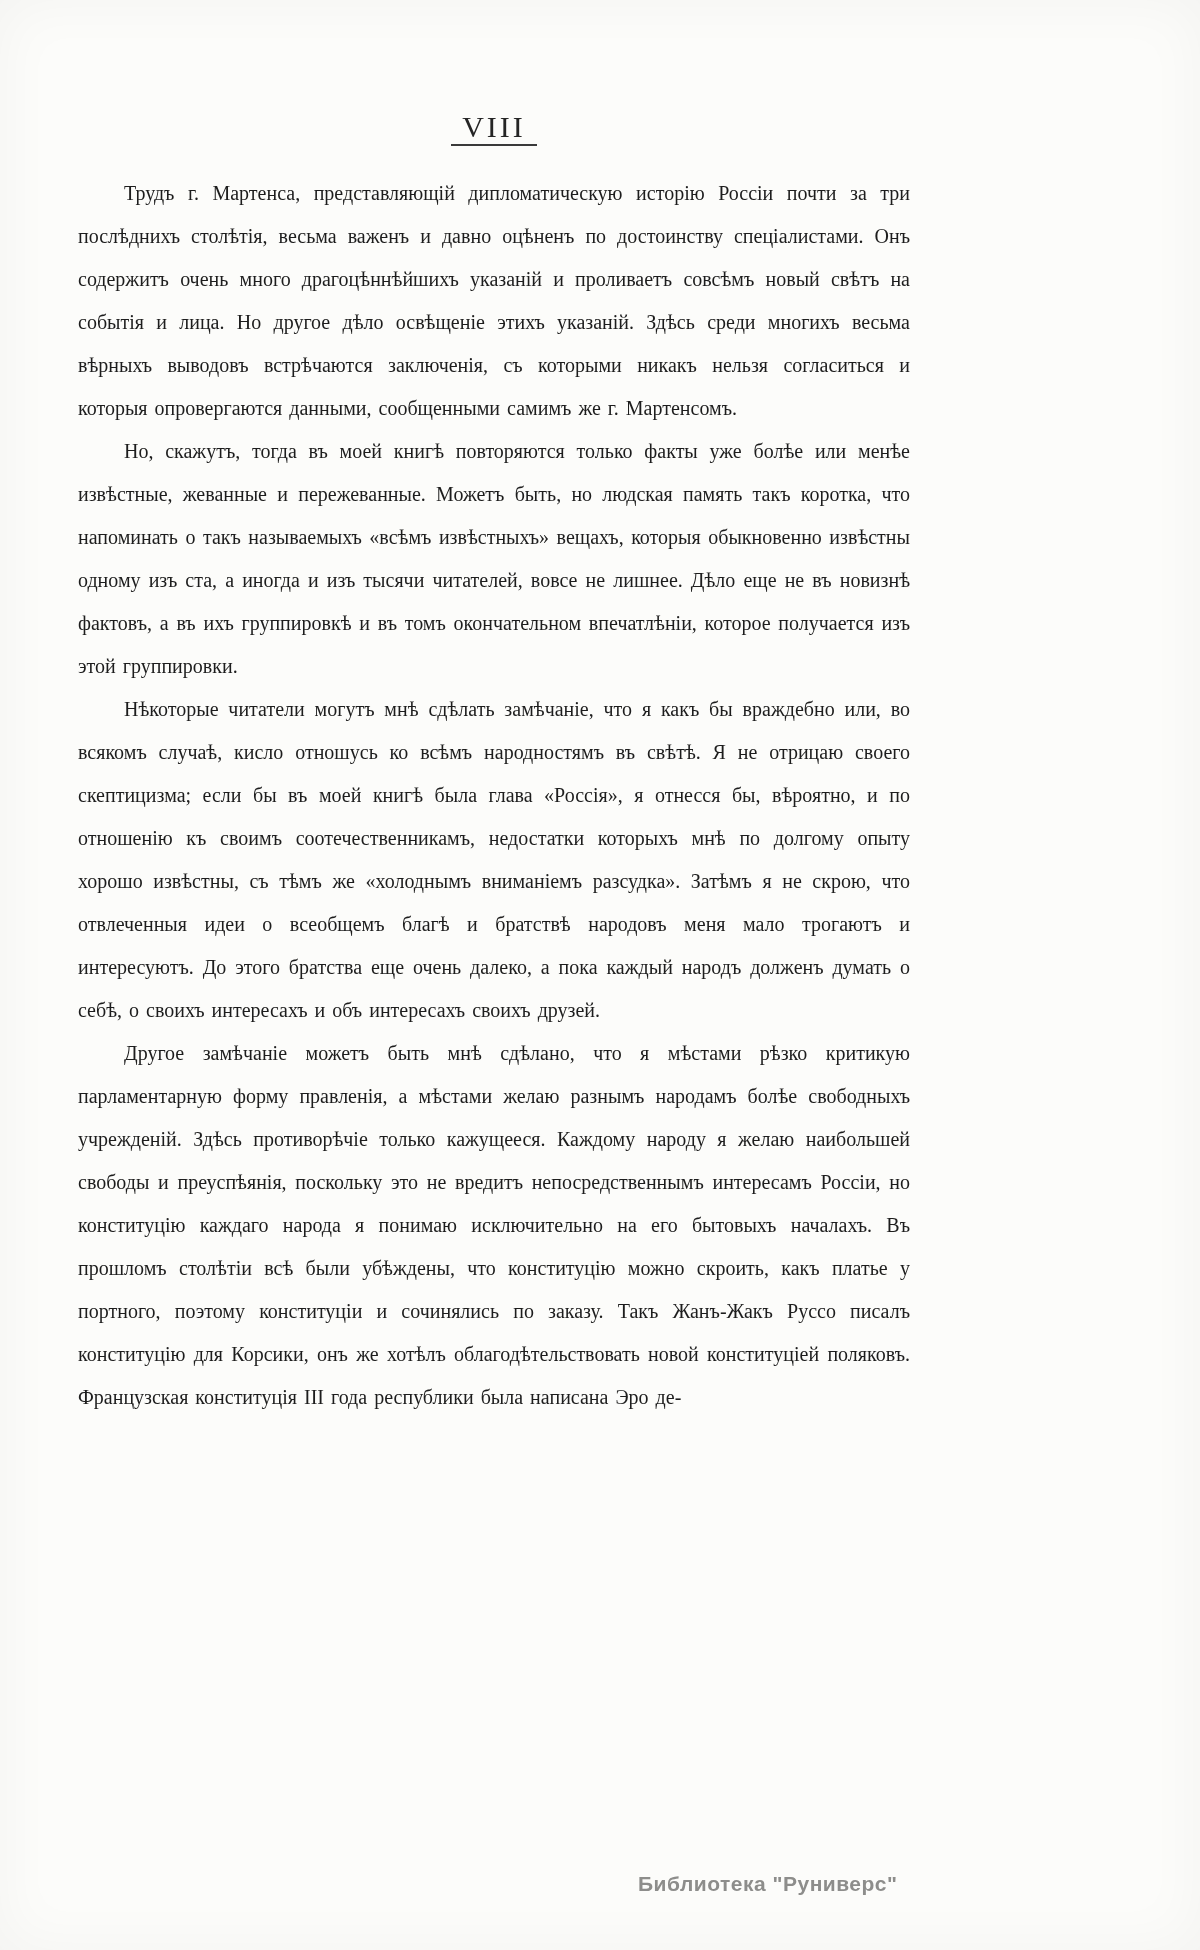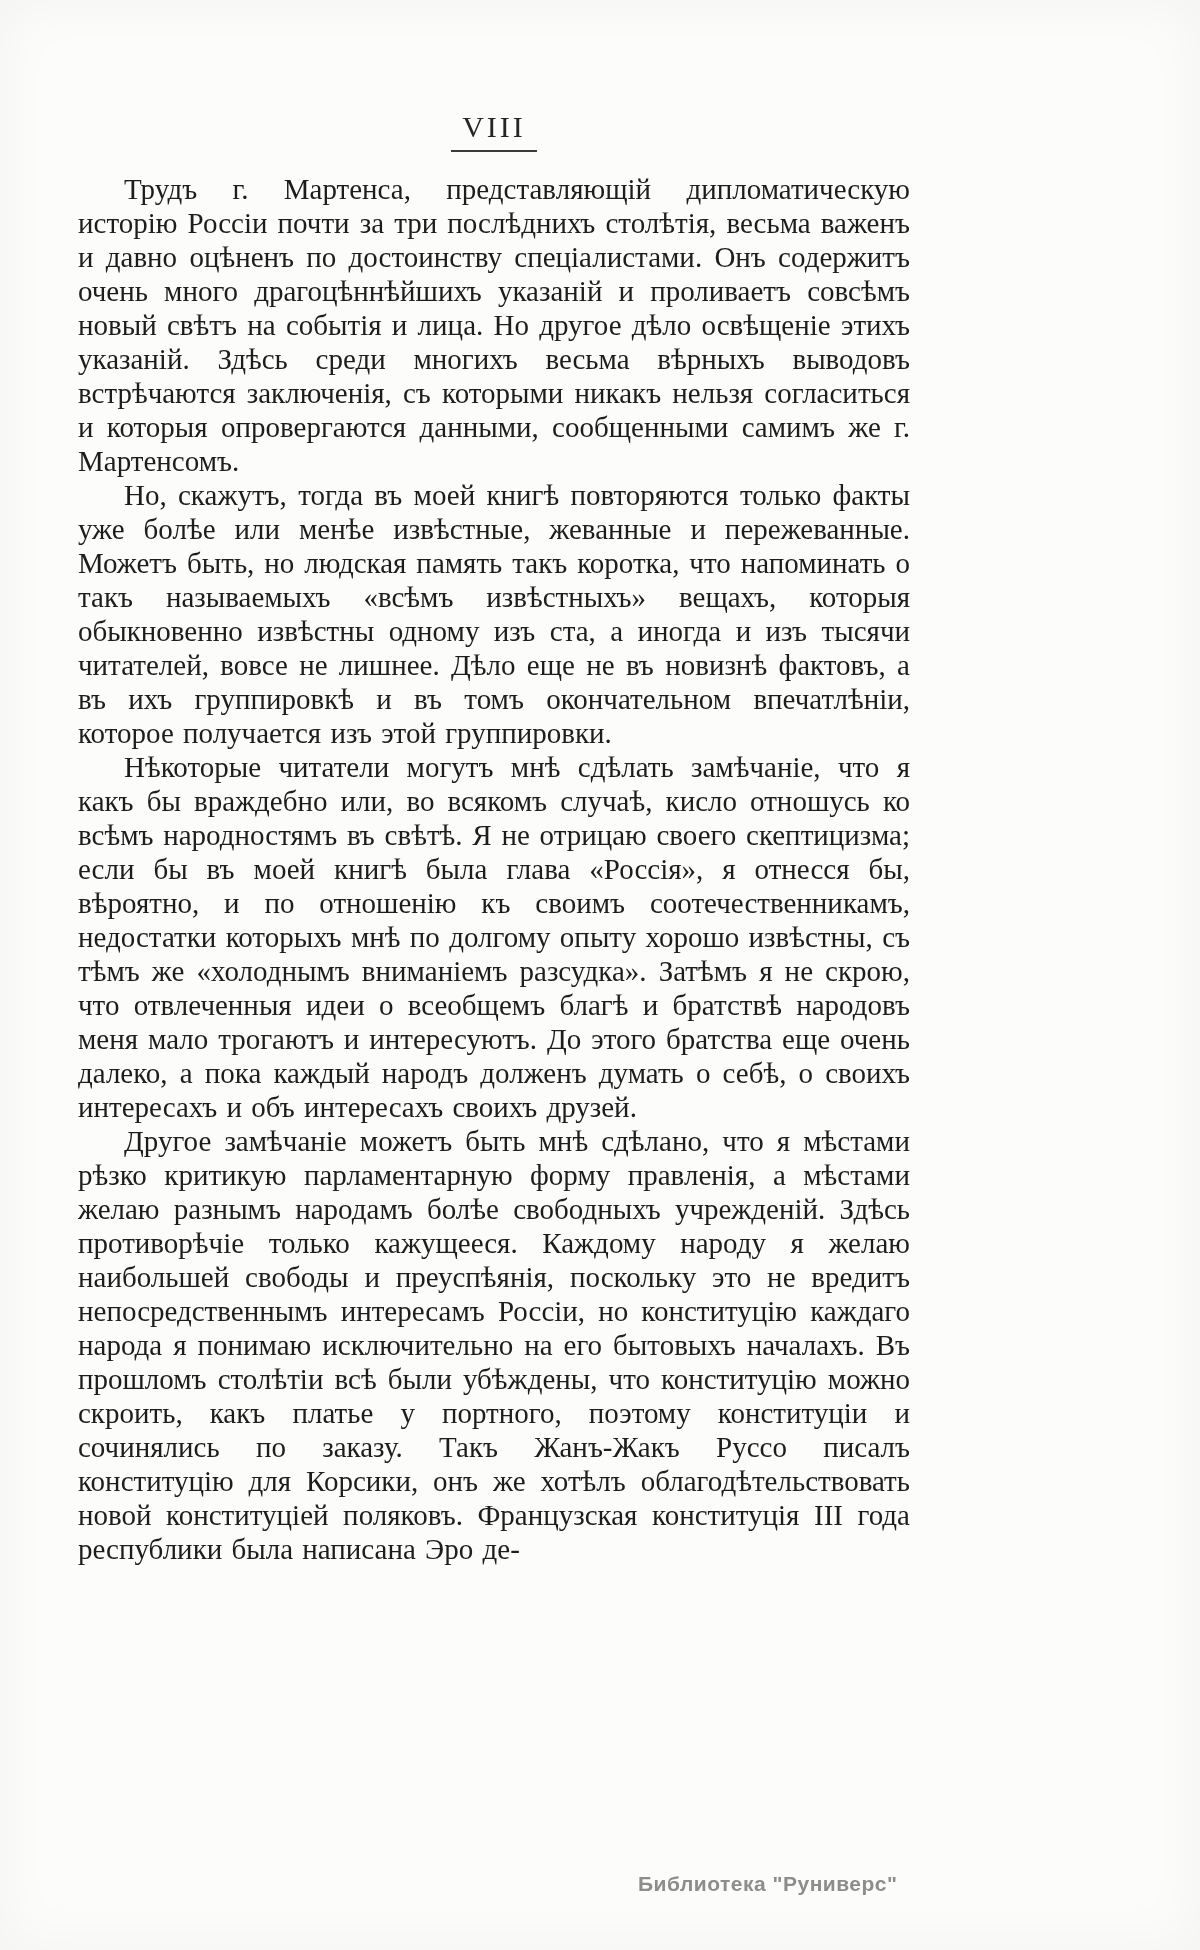--- a/index.html
+++ b/index.html
@@ -23,31 +23,30 @@
     top: 110px;
     left: 78px;
     width: 832px;
     text-align: center;
   }
   .page-number {
     display: inline-block;
     font-size: 30px;
     letter-spacing: 3px;
     color: #252525;
-    padding-bottom: 6px;
     border-bottom: 2px solid #3a3a3a;
     min-width: 86px;
   }
   .text-block {
     position: absolute;
     top: 172px;
     left: 78px;
     width: 832px;
-    font-size: 29px;
-    line-height: 34px;
+    font-size: 20px;
+    line-height: 43px;
     text-align: justify;
     word-spacing: 2px;
   }
   .text-block p {
     margin: 0;
     text-indent: 46px;
   }
   .footer-watermark {
     position: absolute;
     left: 638px;

